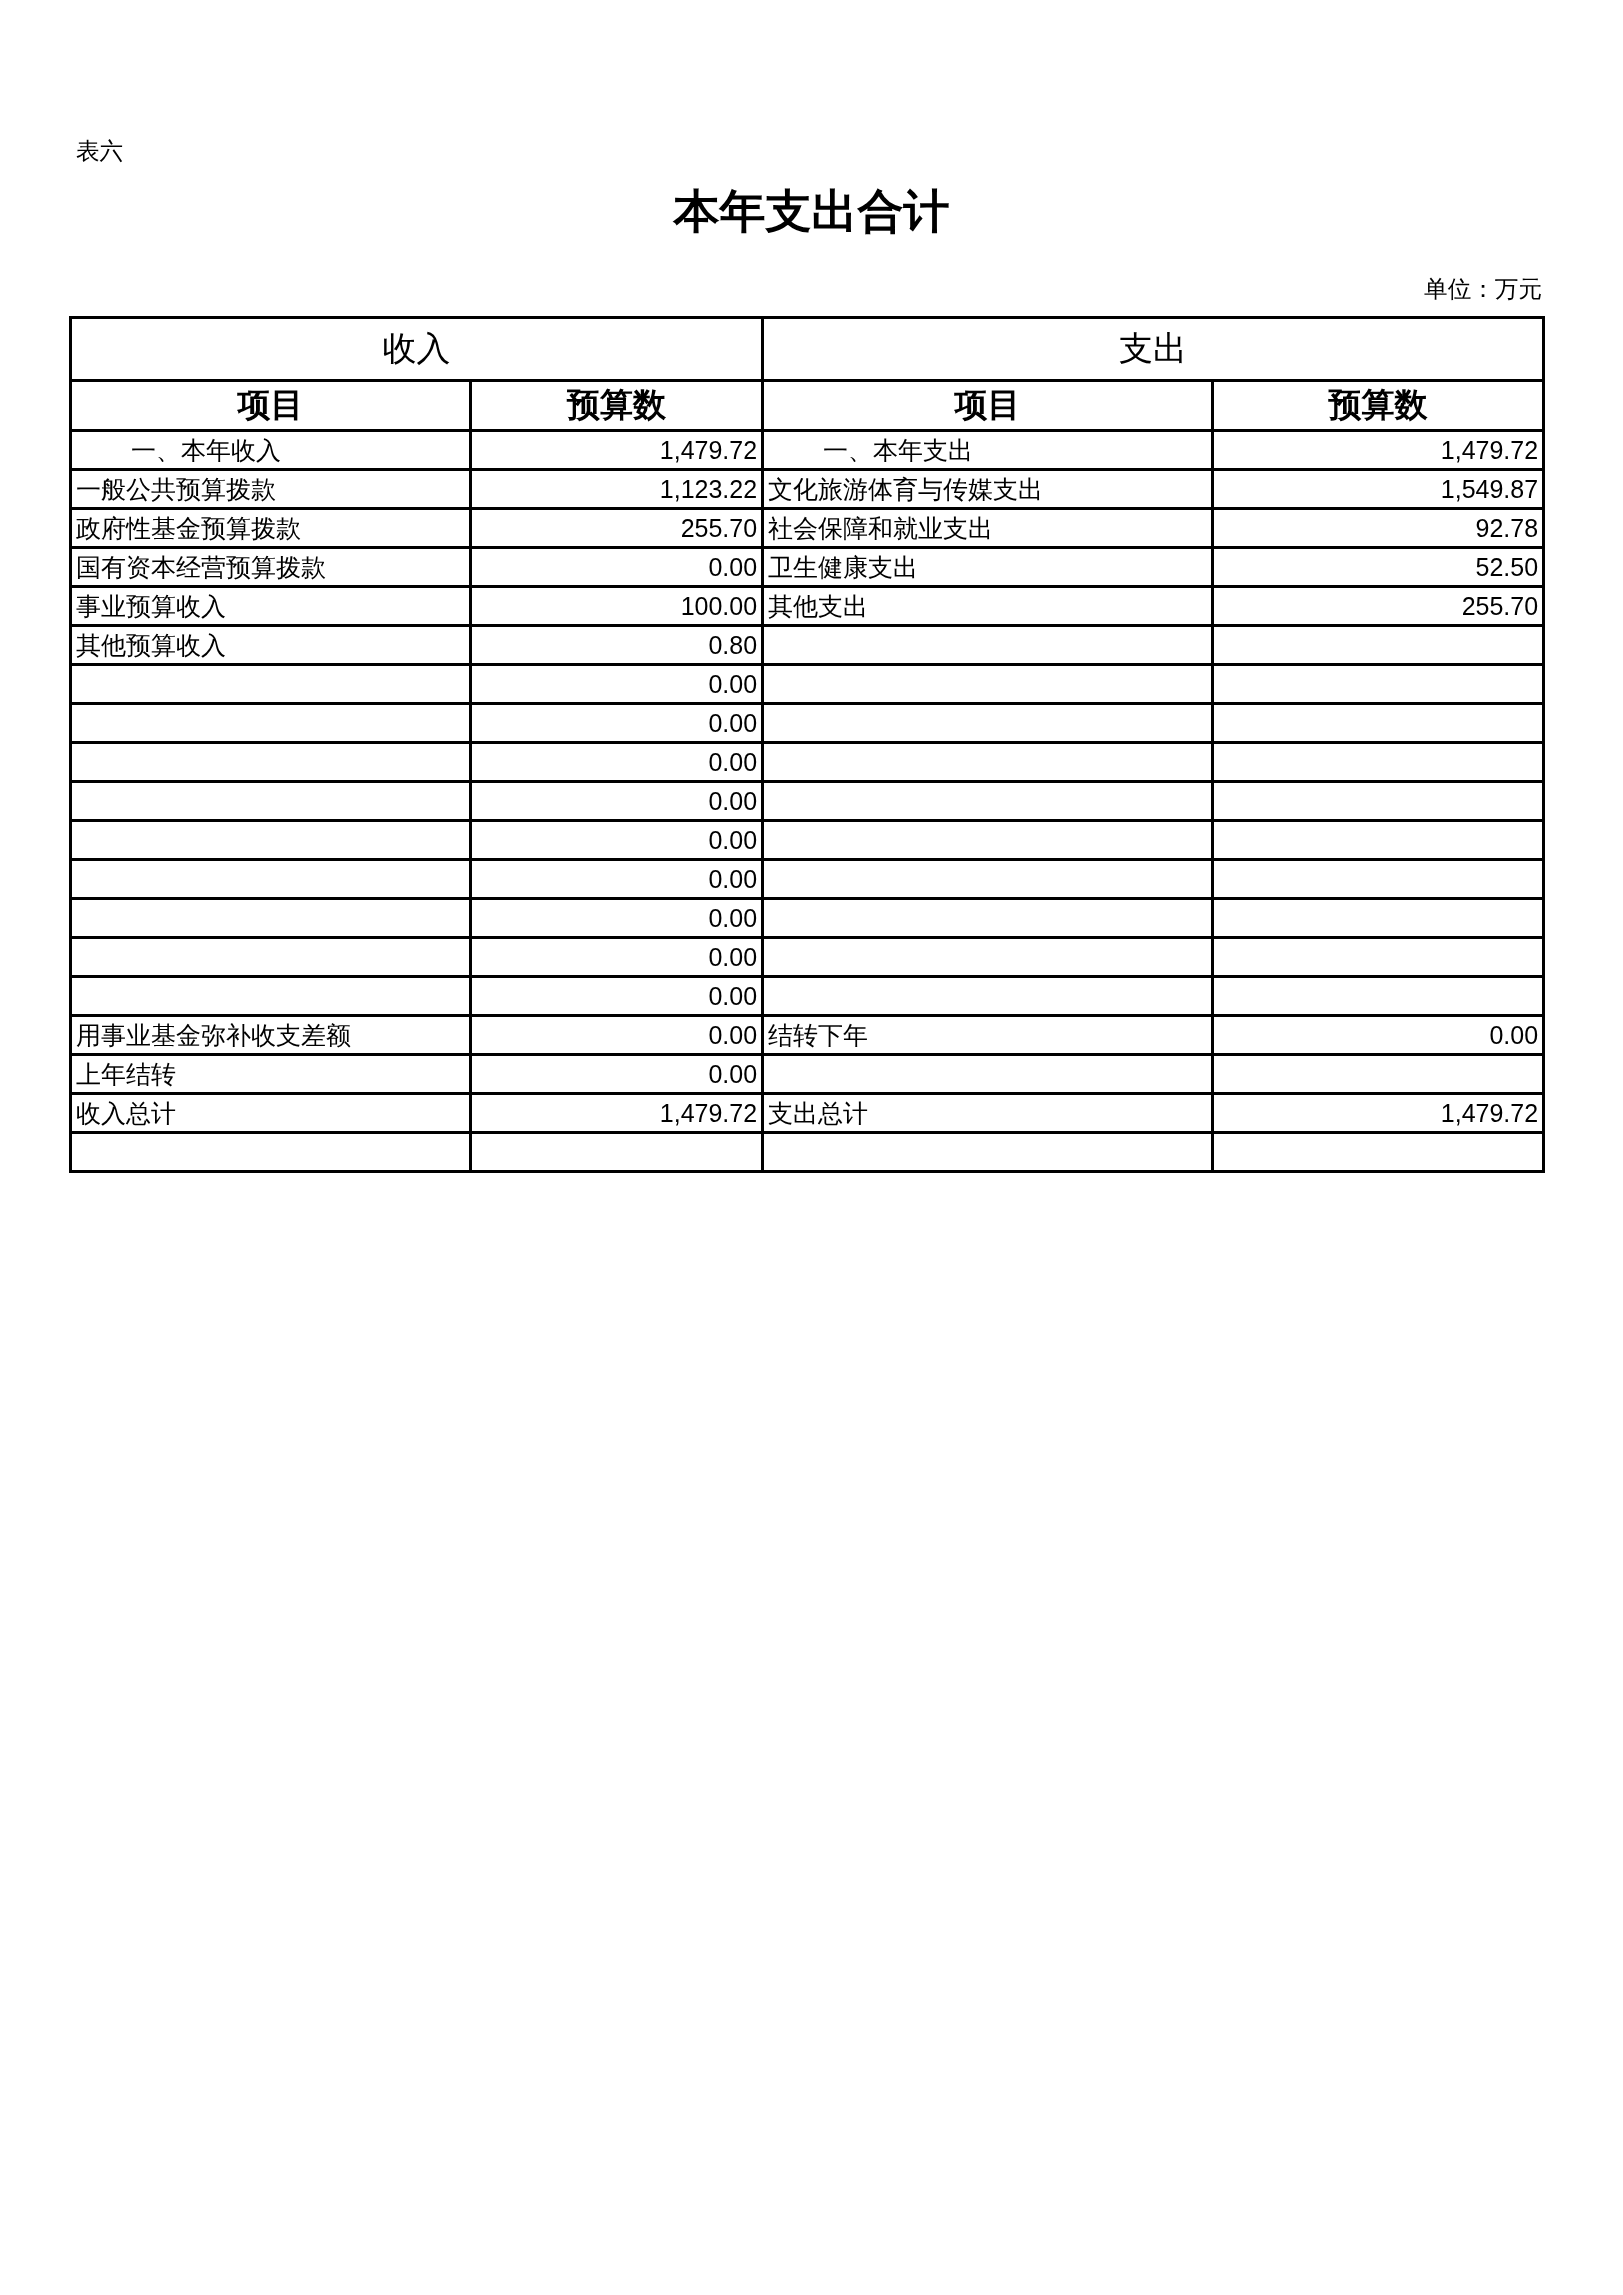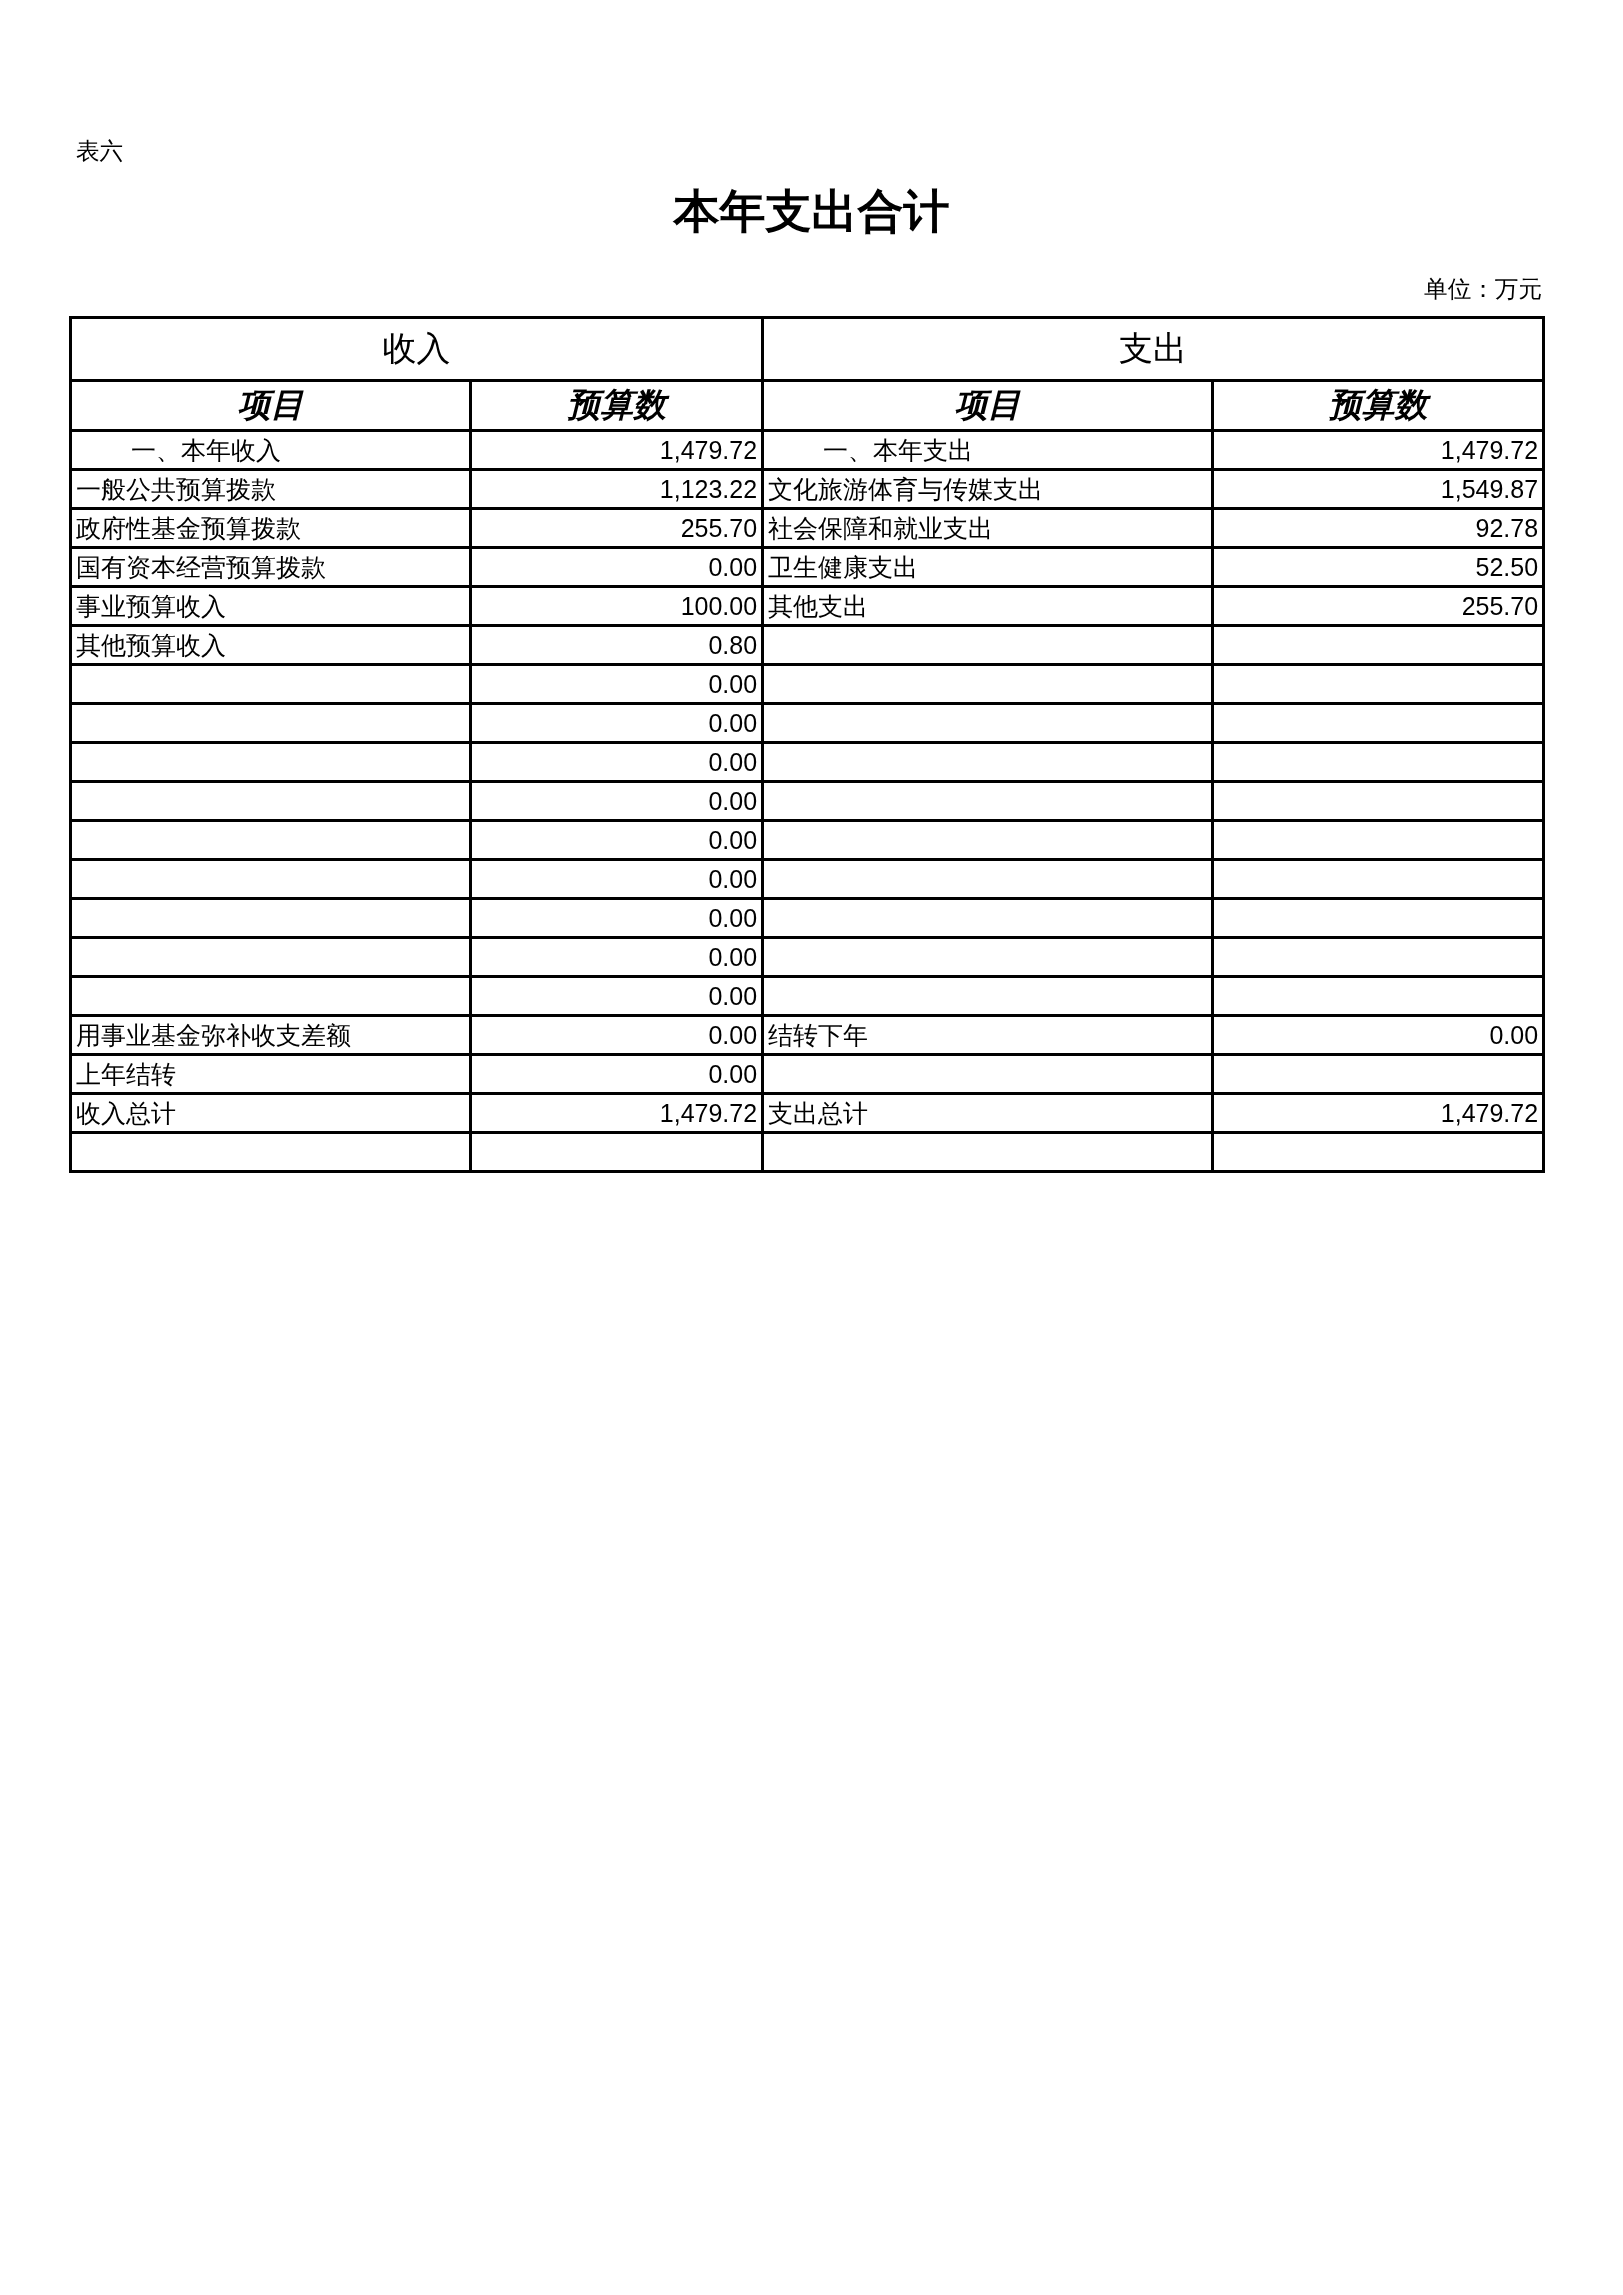--- a/index.html
+++ b/index.html
@@ -3,21 +3,21 @@
 <meta charset="utf-8">
 <style>
   html, body { margin: 0; padding: 0; background: #ffffff; }
   body { width: 1623px; height: 2295px; position: relative; font-family: "DejaVu Sans", "Liberation Sans", sans-serif; color: #000; }
   .table-no { position: absolute; left: 76px; top: 140px; font-size: 23.6px; line-height: 1; font-family: "DejaVu Serif", serif; }
   .page-title { position: absolute; left: 0; width: 1623px; top: 188px; text-align: center; font-size: 46px; line-height: 1; font-weight: bold; }
   .unit { position: absolute; right: 81px; top: 278px; font-size: 23.6px; line-height: 1; font-family: "DejaVu Serif", serif; }
   table.sheet { position: absolute; left: 69px; top: 316px; width: 1473px; border-collapse: collapse; table-layout: fixed; }
   table.sheet td, table.sheet th { border: 3.3px solid #000; padding: 0 3.9px; box-sizing: border-box; overflow: hidden; white-space: nowrap; }
   .h1 th { height: 63px; font-size: 34px; font-weight: normal; text-align: center; }
-  .h2 th { height: 50px; font-size: 33px; font-weight: bold; text-align: center; font-style: italic; }
+  .h2 th { height: 50px; font-size: 33px; font-weight: bold; text-align: center; }
   tr.row td { height: 39px; font-size: 25px; line-height: 1; }
   td.label { text-align: left; font-family: "DejaVu Serif", serif; }
   td.label.indent { padding-left: 59px; }
   td.num { text-align: right; font-family: "Liberation Sans", sans-serif; font-size: 27.5px; }
 </style>
 </head>
 <body>
 
 <div class="table-no">表六</div>
 <div class="page-title">本年支出合计</div>

